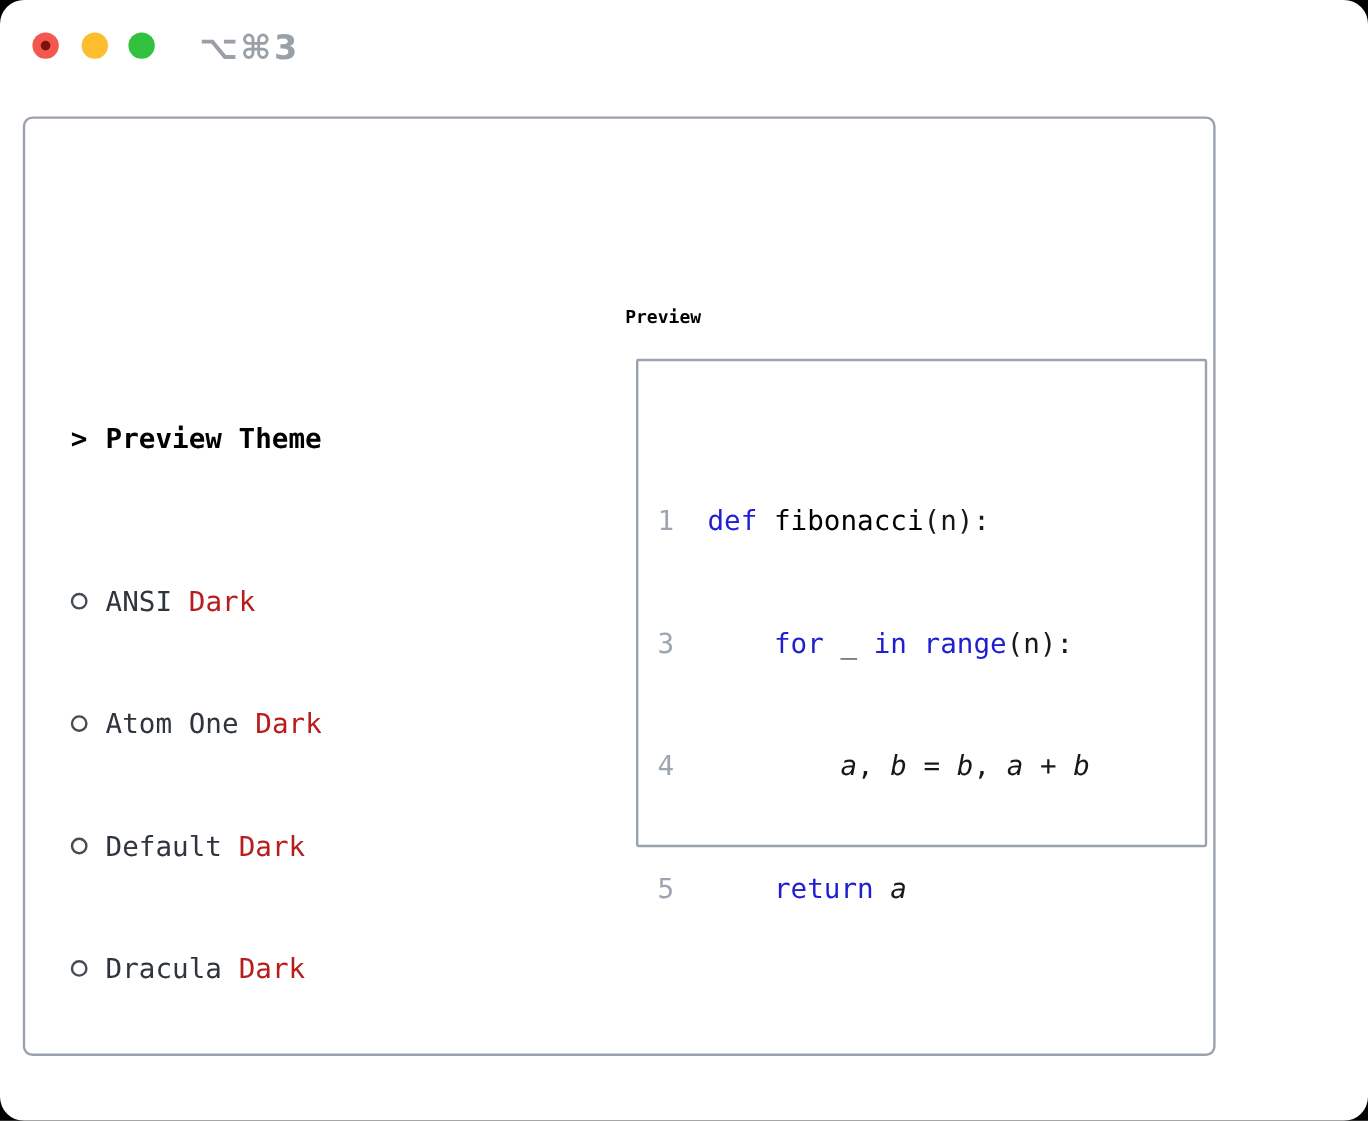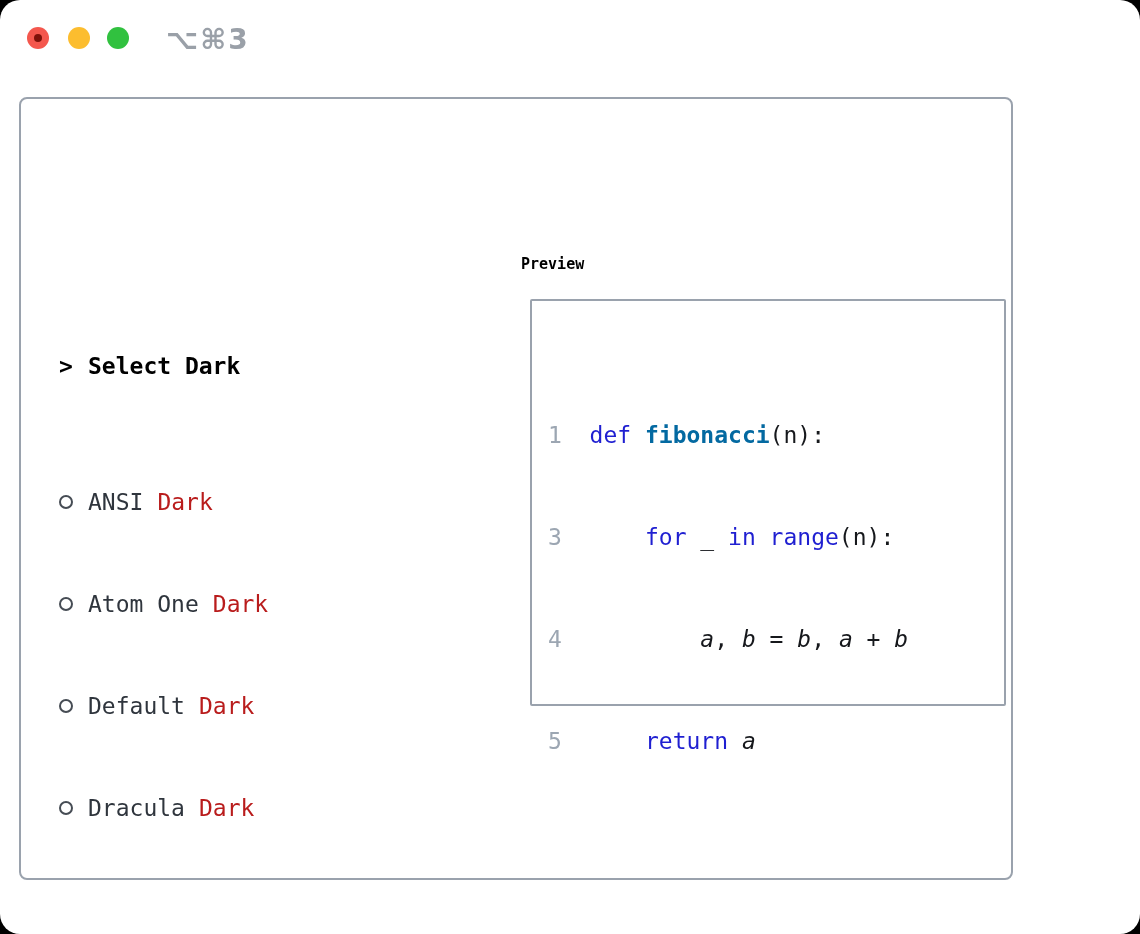--- a/index.html
+++ b/index.html
@@ -64,40 +64,40 @@
     background:#fff;
   }
   .preview-code {
     position:absolute; left:16px; top:49px;
     font-size:23px; line-height:34px; color:#16181c;
     white-space:pre;
   }
   .cl { height:34px; }
   .tk-num { color:#9ca6b2; }
   .tk-kw  { color:#1f1fd1;margin-top:40px; }
-  .tk-fn  { color:#0369a1;font-weight:bold; }
+  .tk-fn  { color:#000000; }
   .tk-var { font-style:italic; }
 </style>
 </head>
 <body>
 
 <div class="window">
 
   <div class="light light-close">
     <span class="inner-dot"></span>
   </div>
   <div class="light light-min"></div>
   <div class="light light-zoom"></div>
   <div class="shortcut">⌥⌘3</div>
 
   <div class="main-box">
 
     <div class="left-col">
 
-      <div class="row"><span class="mk gt">&gt;</span><span class="hdr">Select Dark</span></div>
+      <div class="row"><span class="mk gt">&gt;</span><span class="hdr">Preview Theme</span></div>
 
       <div class="row"><span class="mk"><span class="dot"></span></span><span class="name">ANSI</span><span class="variant">Dark</span></div>
       <div class="row"><span class="mk"><span class="dot"></span></span><span class="name">Atom One</span><span class="variant">Dark</span></div>
       <div class="row"><span class="mk"><span class="dot"></span></span><span class="name">Default</span><span class="variant">Dark</span></div>
       <div class="row"><span class="mk"><span class="dot"></span></span><span class="name">Dracula</span><span class="variant">Dark</span></div>
       
       
       
       
       

